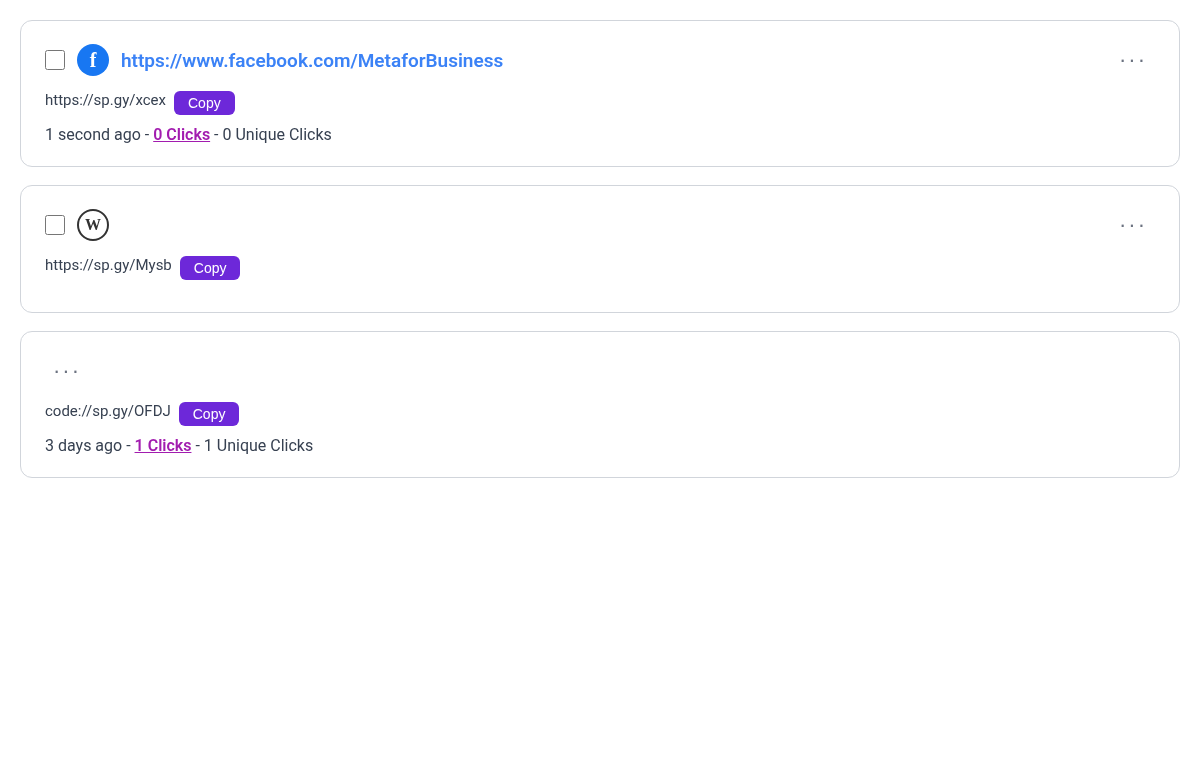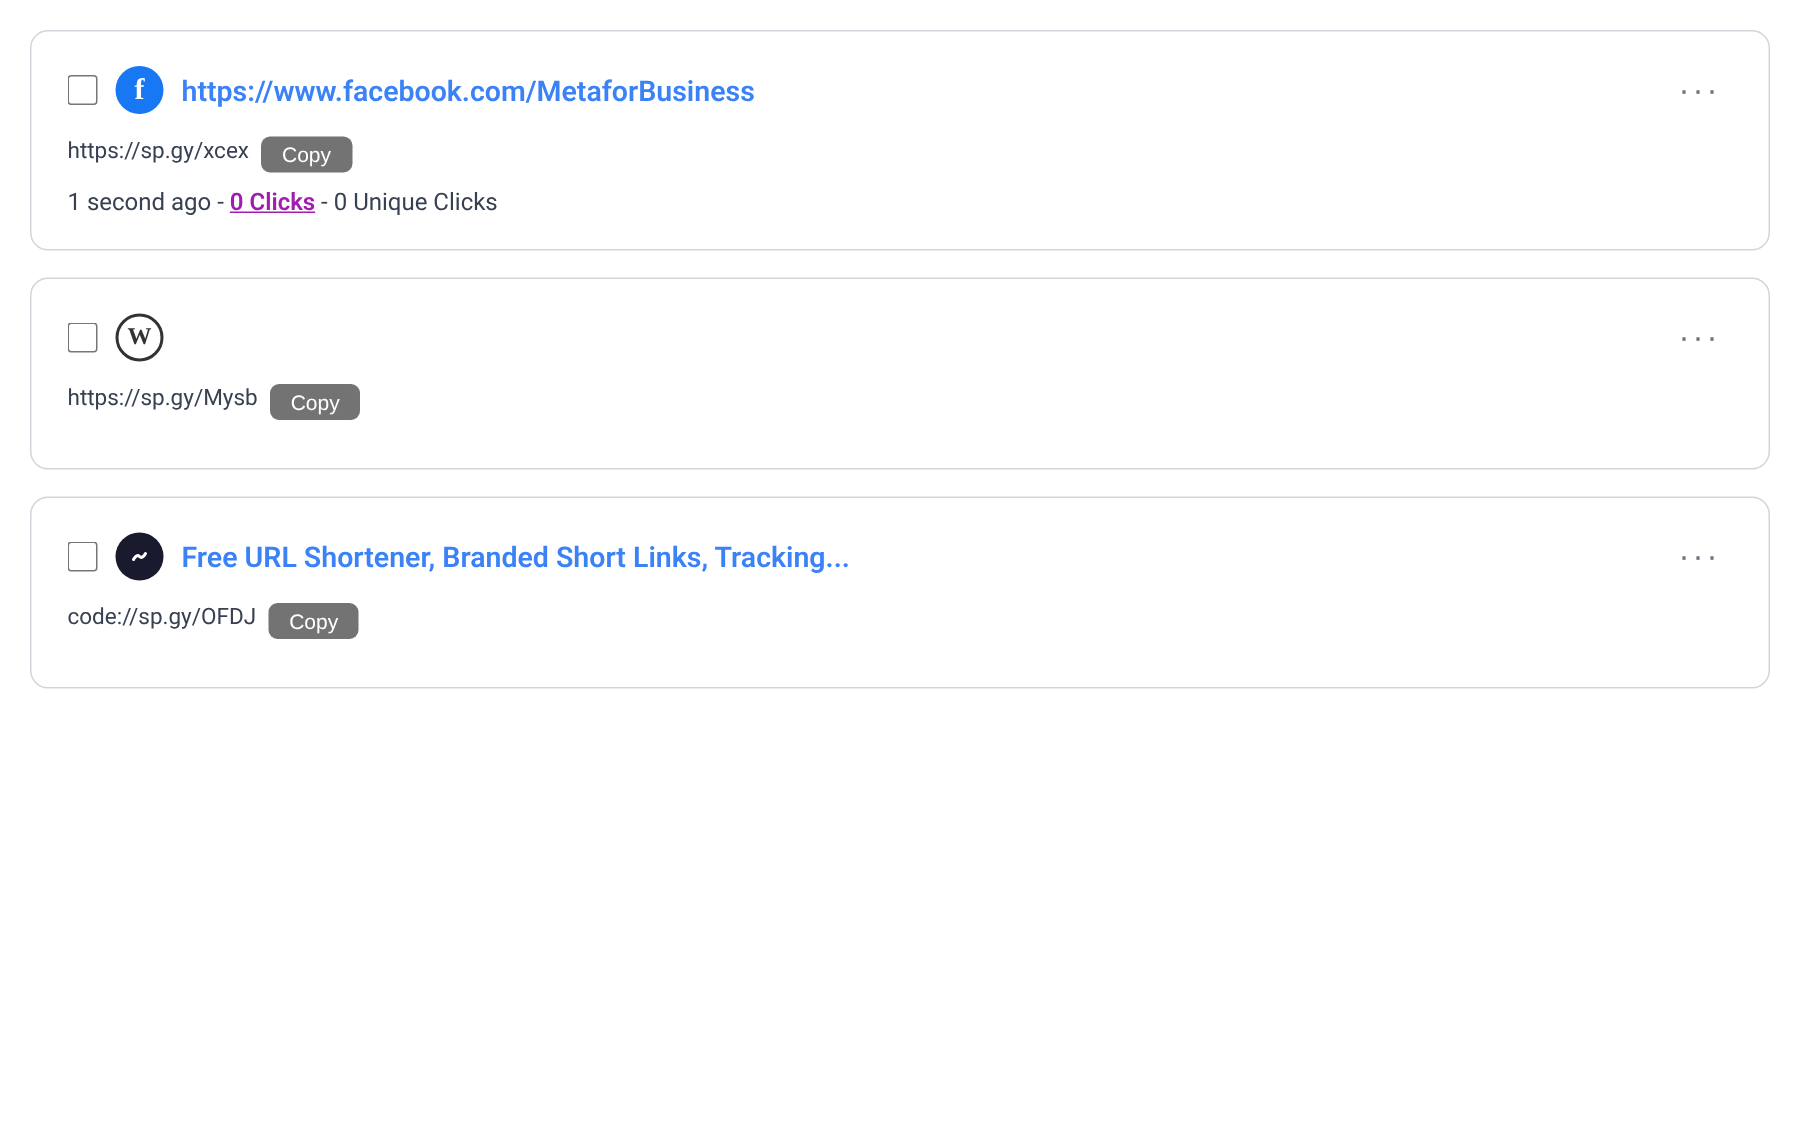--- a/index.html
+++ b/index.html
@@ -79,21 +79,21 @@
       gap: 8px;
       margin-bottom: 10px;
     }
 
     .short-url {
       color: #374151;
       font-size: 15px;
     }
 
     .copy-btn {
-      background: #737373;
+      background: #6d28d9;
       color: #fff;
       border: none;
       border-radius: 6px;
       padding: 4px 14px;
       font-size: 14px;
       font-weight: 500;
       cursor: pointer;
     }
 
     .stats-row {
@@ -192,34 +192,28 @@
         <div class="card-body">
           <div class="short-url-row">
             <span class="short-url">https://sp.gy/Mysb</span>
             <button class="copy-btn">Copy</button>
           </div>
         </div>
       </div>
 
       <div class="link-card" id="card-3">
         <div class="card-header">
-          <div class="card-header-left">
-            <input type="checkbox" class="checkbox" style="">
-            <div class="site-icon">
-              <div class="shorby-icon">
-      <svg width="18" height="18" viewBox="0 0 18 18" fill="none" xmlns="http://www.w3.org/2000/svg">
-        <circle cx="9" cy="9" r="8" fill="#1a1a2e"></circle>
-        <path d="M5 11 C5 11 7 7 9 9 C11 11 13 7 13 7" stroke="white" stroke-width="2" stroke-linecap="round" fill="none"></path>
-      </svg>
-    </div>
-            </div>
-            <a class="link-title" href="#">Free URL Shortener, Branded Short Links, Tracking...</a>
-          </div>
           <button class="more-btn">···</button>
         </div>
         <div class="card-body">
           <div class="short-url-row">
             <span class="short-url">code://sp.gy/OFDJ</span>
             <button class="copy-btn">Copy</button>
           </div>
+          <div class="stats-row">
+            <span>3 days ago</span>
+            <span> - </span>
+            <a class="clicks-link" href="#">1 Clicks</a>
+            <span> - 1 Unique Clicks</span>
+          </div>
         </div>
       </div>
     </div>
 
 </body></html>

